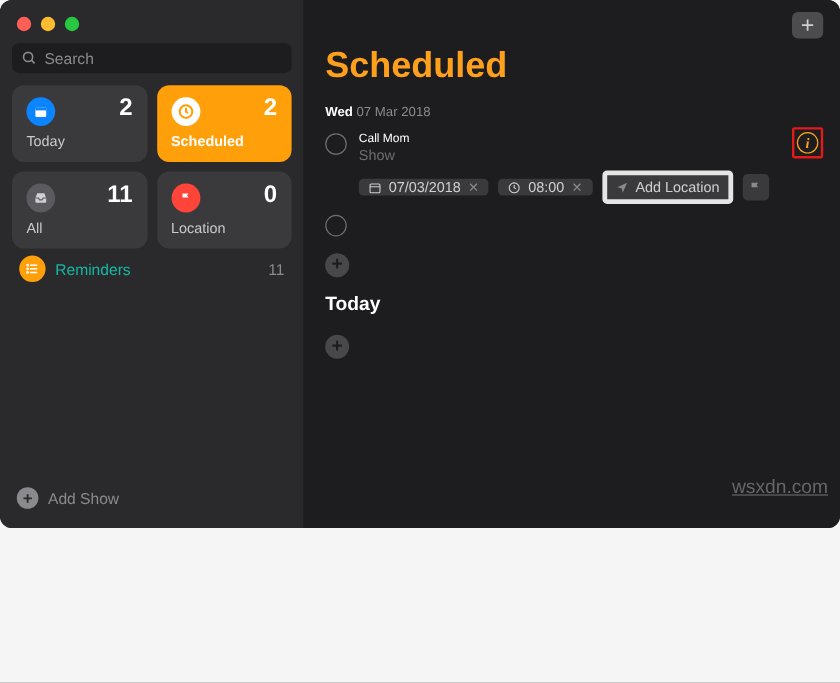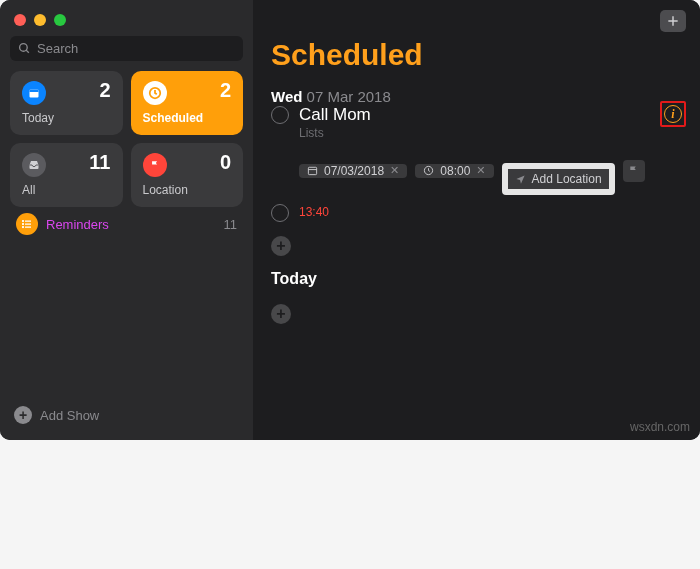--- a/index.html
+++ b/index.html
@@ -20,51 +20,51 @@
   .card .label { font-size: 12px; color: #c9c9cc; }
   .card.today .ico-circle { background: #0a84ff; }
   .card.scheduled { background: #ff9f0a; }
   .card.scheduled .label { color: #fff; font-weight: 600; }
   .card.scheduled .ico-circle { background: #fff; }
   .card.all .ico-circle { background: #5b5b5f; }
   .card.flagged .ico-circle { background: #ff453a; }
   .section-label { font-size: 11px; color: #8a8a8e; margin: 14px 4px 6px 4px; }
   .list-row { display: flex; align-items: center; gap: 8px; padding: 6px 6px; border-radius: 6px; cursor: pointer; }
   .list-row .list-ico { width: 22px; height: 22px; border-radius: 50%; background: #ff9f0a; display: flex; align-items: center; justify-content: center; }
-  .list-row .list-name { flex: 1; font-size: 13px; color: #d946ef; }
+  .list-row .list-name { flex: 1; font-size: 13px; color: #14b8a6; }
   .list-row .list-count { font-size: 13px; color: #8a8a8e; }
   .add-list { margin-top: auto; display: flex; align-items: center; gap: 8px; color: #8a8a8e; font-size: 13px; padding: 6px 4px; cursor: pointer; }
   .add-list .plus-circle { width: 18px; height: 18px; border-radius: 50%; background: #8a8a8e; display: flex; align-items: center; justify-content: center; color: #2a2a2c; font-size: 14px; font-weight: bold; line-height: 1; }
 
   .main { flex: 1; background: #1d1d1f; padding: 14px 18px 14px 18px; display: flex; flex-direction: column; position: relative; }
   .toolbar { position: absolute; right: 14px; top: 10px; }
   .plus-btn { width: 26px; height: 22px; background: #4c4c4f; border-radius: 5px; display: flex; align-items: center; justify-content: center; color: #d0d0d3; cursor: pointer; }
   .title { font-size: 30px; font-weight: 700; color: #ffa01c; margin-top: 24px; margin-bottom: 16px; }
   .summary-row { display: flex; justify-content: space-between; align-items: center; font-size: 13px; border-bottom: 1px solid #3a3a3c; padding-bottom: 8px; margin-bottom: 8px; }
   .summary-row .completed { color: #8a8a8e; }
   .summary-row .show { color: #ffa01c; cursor: pointer; }
-  .day-header { font-size: 15px; }
+  .day-header { font-size: 11px; margin-bottom: 10px; }
   .day-header .dow { font-weight: 700; color: #fff; }
   .day-header .date { color: #8a8a8e; }
   .item-row { display: flex; align-items: flex-start; gap: 10px; margin-bottom: 8px; position: relative; }
   .radio { width: 18px; height: 18px; border: 1.5px solid #6e6e72; border-radius: 50%; margin-top: 1px; flex-shrink: 0; cursor: pointer; }
   .item-body { flex: 1; }
-  .item-title { font-size: 17px; color: #fff; }
+  .item-title { font-size: 10px; color: #fff; }
   .item-notes { font-size: 12px; color: #6e6e72; margin-top: 1px; }
   .item-time { font-size: 12px; margin-top: 2px; color: #ff453a; }
   .info-btn { width: 18px; height: 18px; border: 1.5px solid #ffa01c; border-radius: 50%; color: #ffa01c; font-size: 12px; font-style: italic; font-family: serif; font-weight: bold; display: flex; align-items: center; justify-content: center; cursor: pointer; }
   .highlight-info { position: absolute; right: -4px; top: -4px; border: 2px solid #e21a1a; padding: 2px; border-radius: 2px; }
   .pills { display: flex; gap: 8px; margin-top: 6px; align-items: center; }
   .pill { background: #3a3a3c; border-radius: 4px; padding: 0 8px; font-size: 12px; color: #d0d0d3; display: flex; align-items: center; gap: 6px; cursor: pointer; }
   .pill .x { color: #8a8a8e; font-size: 11px; cursor: pointer; }
-  .pill.loc { border: 6px solid #e5e5e5; padding: 3px 7px; margin-top: 17px; }
+  .pill.loc { border: 4px solid #e5e5e5; padding: 3px 7px; }
   .flag-pill { width: 22px; height: 22px; background: #3a3a3c; border-radius: 4px; display: flex; align-items: center; justify-content: center; cursor: pointer; }
   .add-btn { width: 20px; height: 20px; border-radius: 50%; background: #48484a; display: flex; align-items: center; justify-content: center; color: #1d1d1f; font-size: 16px; font-weight: bold; cursor: pointer; margin: 6px 0 14px 0; }
   .section-title { font-size: 16px; font-weight: 700; color: #fff; margin-bottom: 10px; }
-  .watermark { position: absolute; bottom: 6px; right: 10px; font-size: 12px; color: #666; }
+  .watermark { position: absolute; bottom: 24px; right: 10px; font-size: 16px; color: #666; text-decoration: underline; }
   svg { display: block; }
 </style>
 </head>
 <body>
 
 <div class="window">
 
   <div class="sidebar">
     <div class="traffic">
       <div class="dot red"></div>
@@ -161,21 +161,21 @@
 
     <div class="day-header">
       <span class="dow">Wed</span>
       <span class="date">07 Mar 2018</span>
     </div>
 
     <div class="item-row">
       <div class="radio"></div>
       <div class="item-body">
         <div class="item-title">Call Mom</div>
-        <div class="item-notes">Lists</div>
+        <div class="item-notes">Show</div>
         <div class="pills">
           <div class="pill">
             <span class="icon">
               <svg width="11" height="11" viewBox="0 0 24 24" fill="none" stroke="#d0d0d3" stroke-width="2">
                   <rect x="3" y="5" width="18" height="16" rx="2"></rect>
                   <line x1="3" y1="10" x2="21" y2="10"></line>
                 </svg>
             </span>
             <span>07/03/2018</span>
             <span class="x">✕</span>
@@ -206,21 +206,20 @@
         </div>
       </div>
       <div class="highlight-info">
         <div class="info-btn">i</div>
       </div>
     </div>
 
     <div class="item-row">
       <div class="radio"></div>
       <div class="item-body">
-        <div class="item-time">13:40</div>
       </div>
     </div>
 
     <div class="add-btn">+</div>
 
     <div class="section-title">Today</div>
 
     <div class="add-btn">+</div>
 
     <div class="watermark">wsxdn.com</div>

